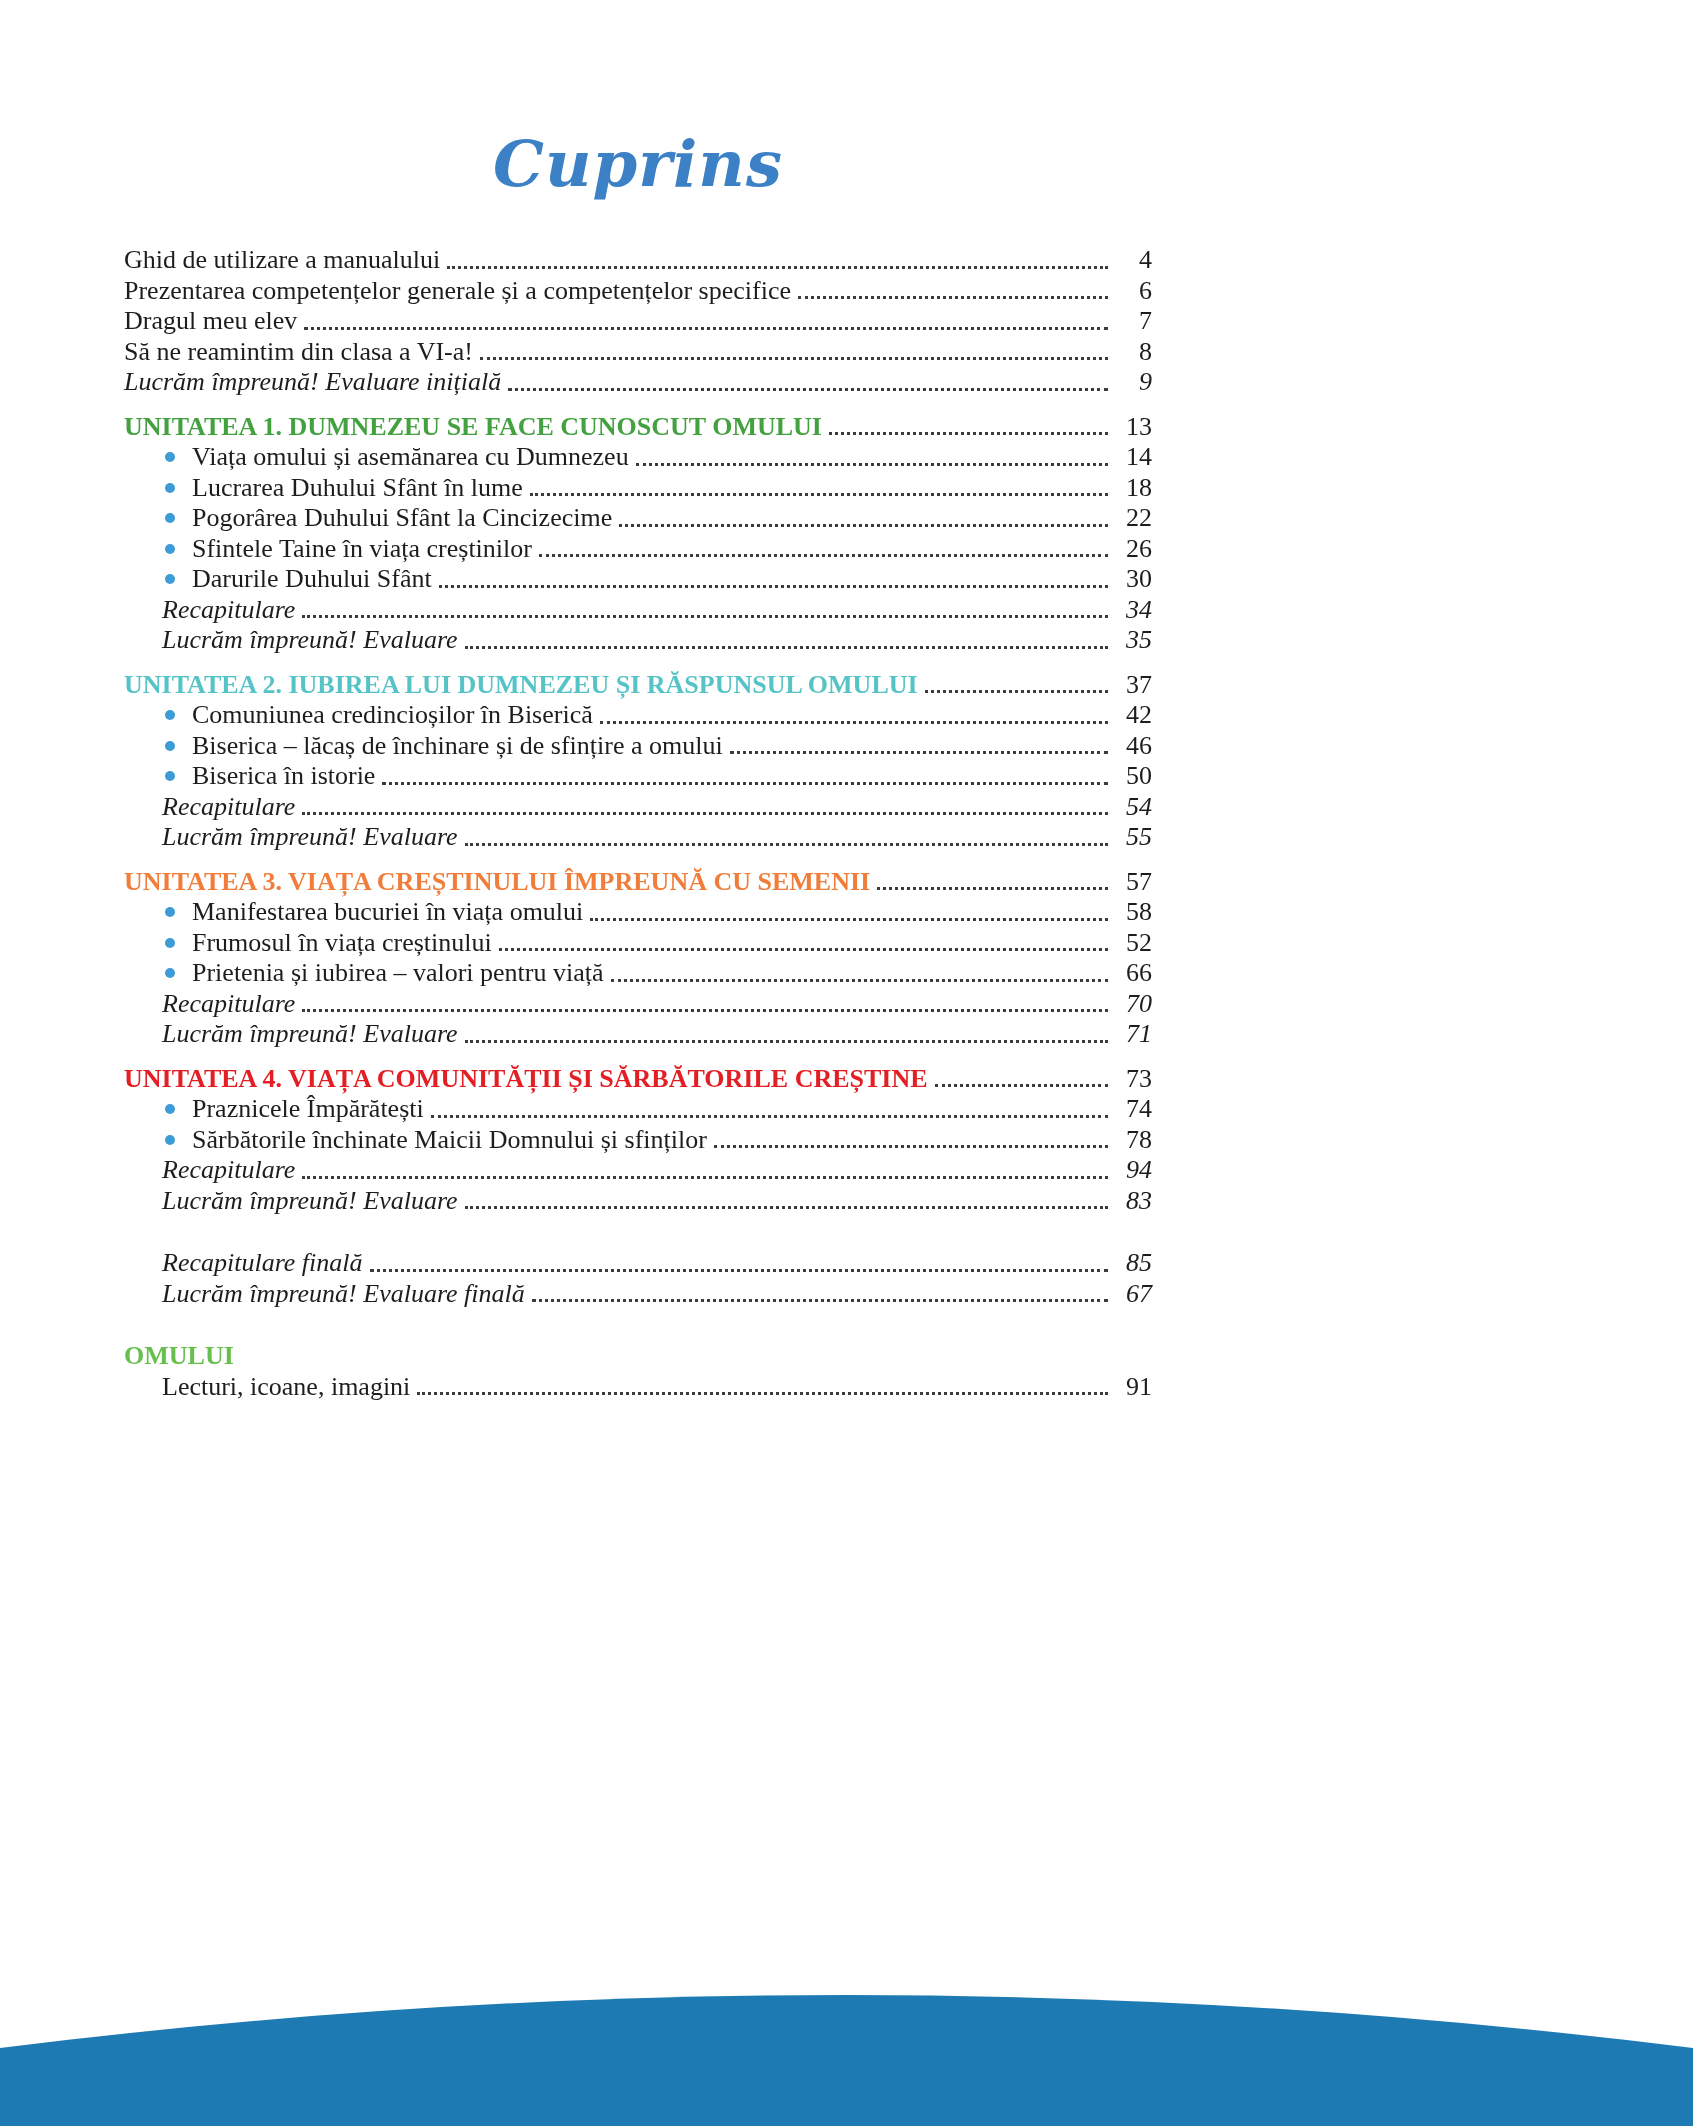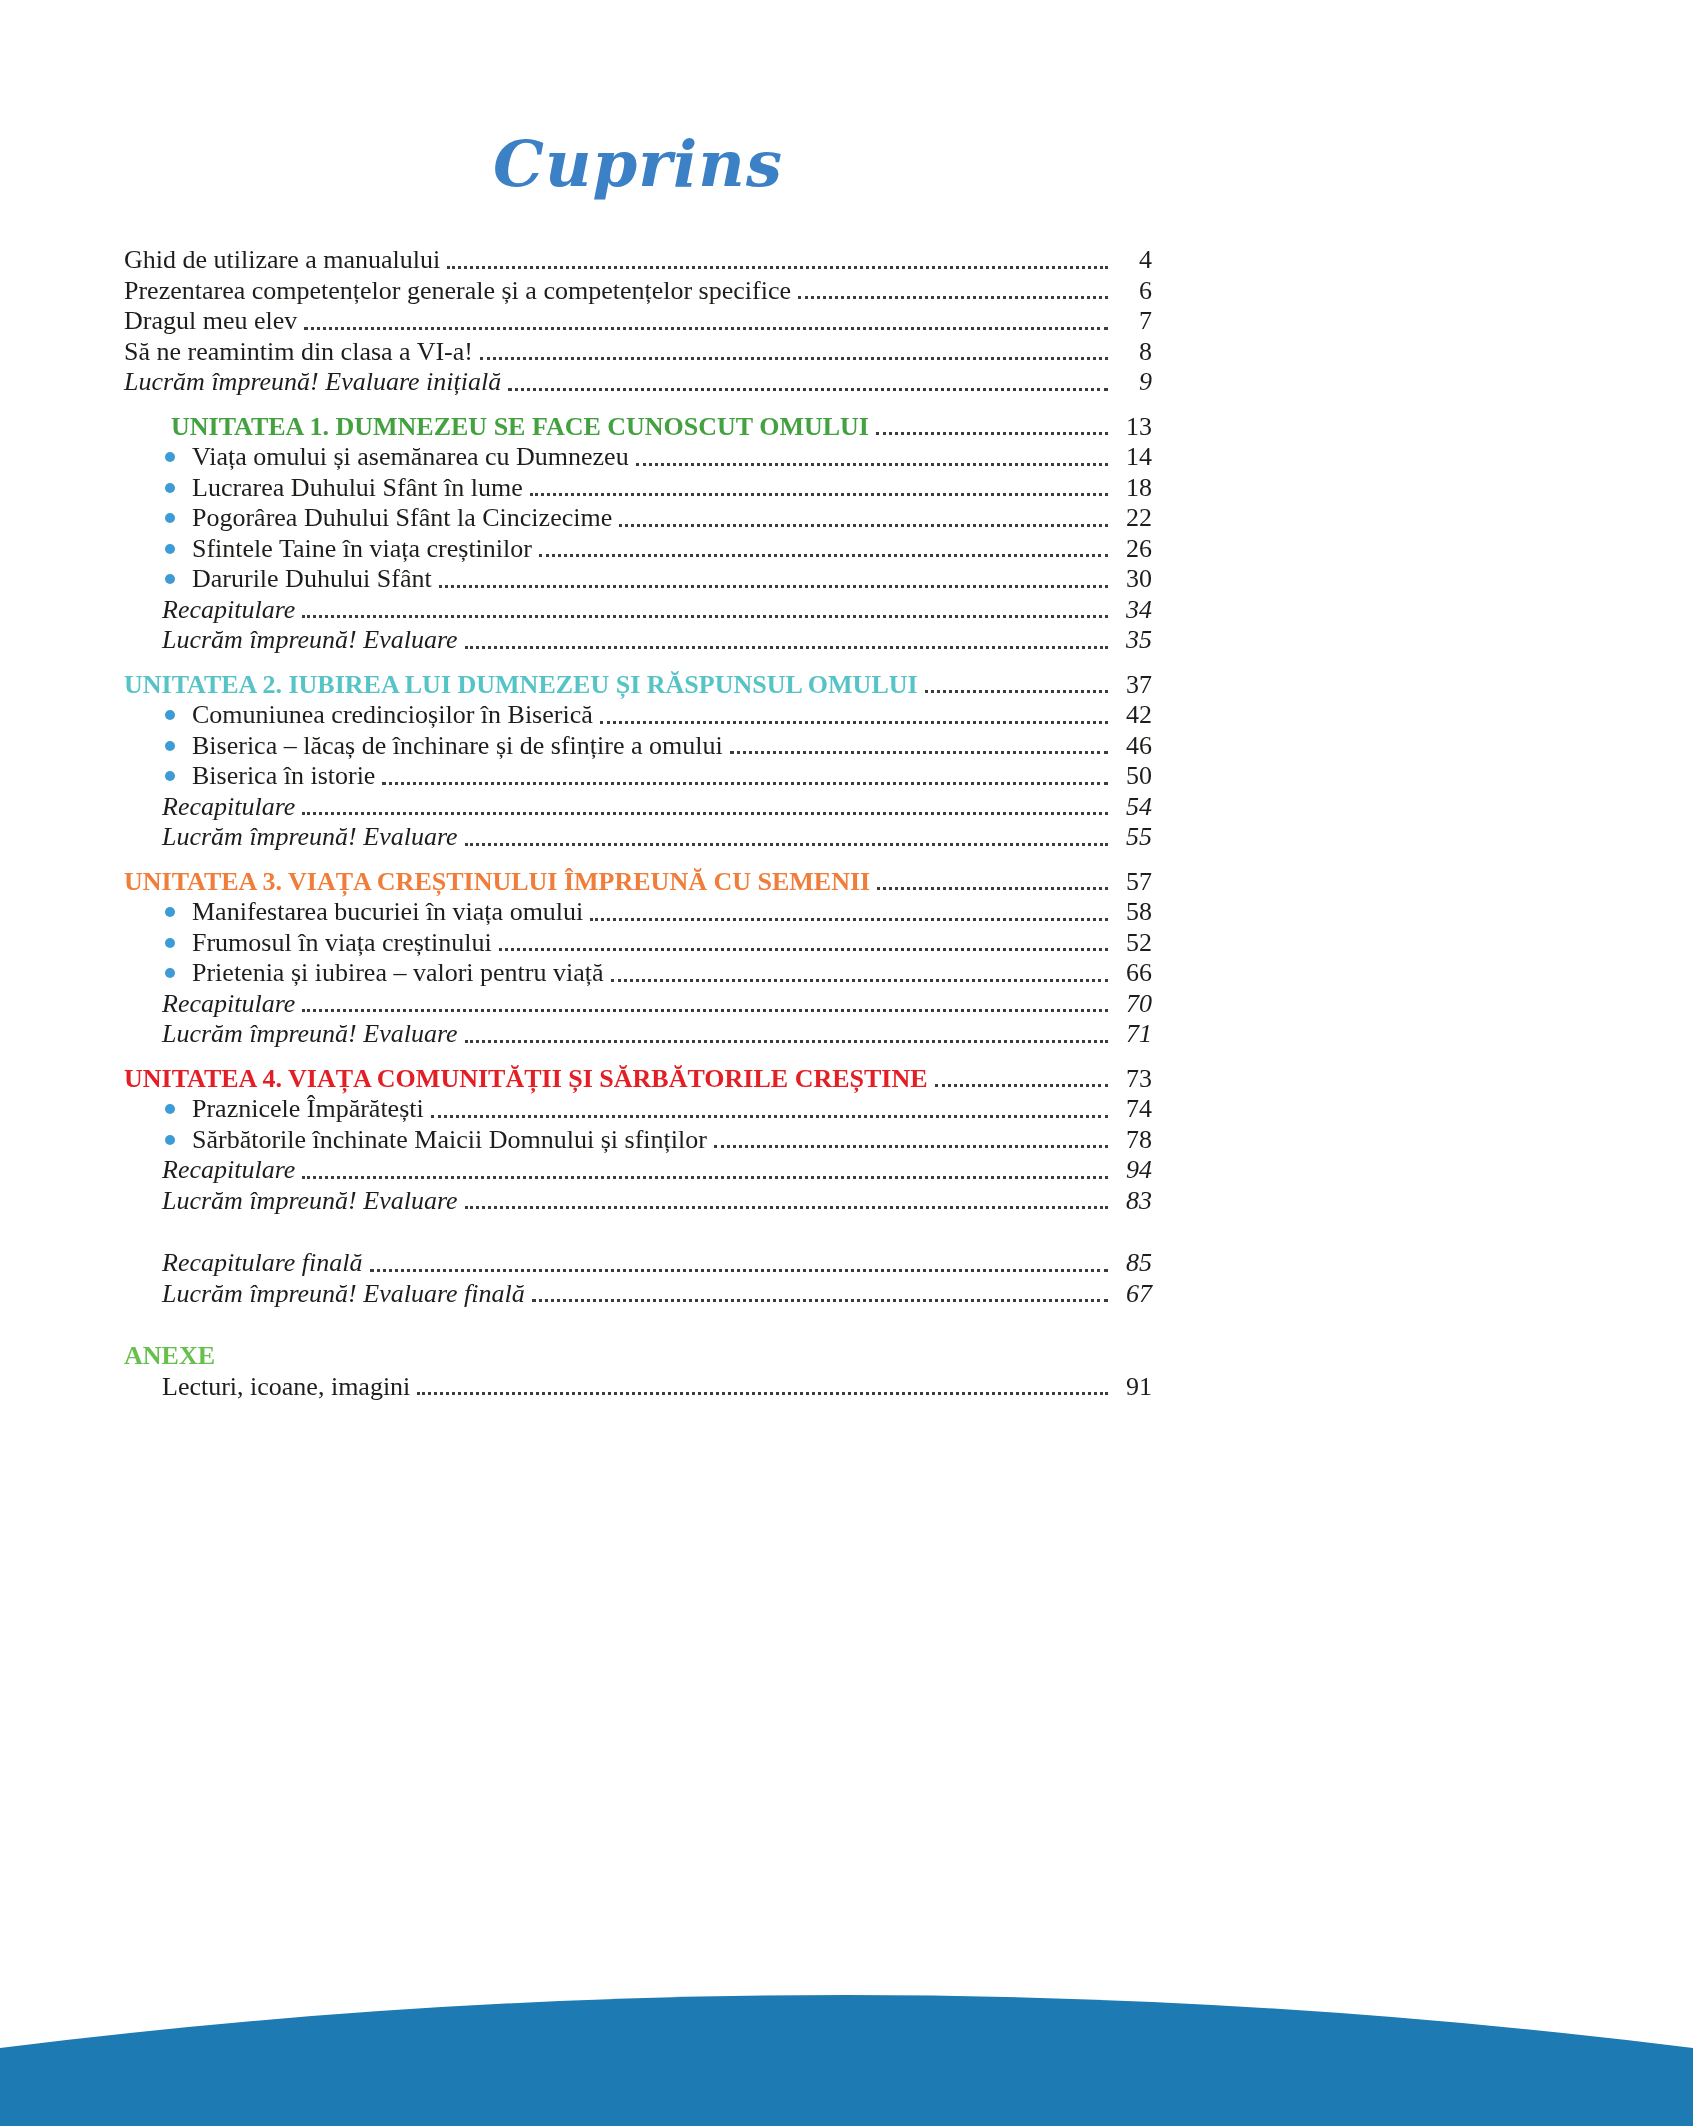--- a/index.html
+++ b/index.html
@@ -42,21 +42,21 @@
     width: 10px; height: 10px;
     border-radius: 50%;
     background: var(--bullet, #3d9bd5);
     align-self: center;
     margin: 0 17px 0 41px;
   }
   .section { margin-top: 14px; }
   .section--front { margin-top: 0; }
   .section--end, .section--annex { margin-top: 32px; }
   .uh .label { font-weight: bold; }
-  .u1 .label { color: var(--unit1, #44a13f); margin-left: 47px; }
+  .u1 .label { color: var(--unit1, #44a13f); }
   .u2 .label { color: var(--unit2, #56c3c6); }
   .u3 .label { color: var(--unit3, #f07d3a); text-align: center; }
   .u4 .label { color: var(--unit4, #e31e24); }
   .ah .label { font-weight: bold; color: var(--anexe, #67bf4d); }
   .wave { position: absolute; left: 0; bottom: 0; width: 1693px; height: 170px; display: block; }
   .wave path { fill: var(--wave, #1d7ab3); }
 </style>
 </head>
 <body>
 
@@ -251,21 +251,21 @@
       </div>
       <div class="toc-row ind it">
         <span class="label">Lucrăm împreună! Evaluare finală</span>
           <span class="dots"></span>
           <span class="pg">67</span>
       </div>
     </div>
 
     <div class="section section--annex">
       <div class="toc-row ah">
-        <span class="label">ANEXE</span>
+        <span class="label">OMULUI</span>
       </div>
       <div class="toc-row ind">
         <span class="label">Lecturi, icoane, imagini</span>
           <span class="dots"></span>
           <span class="pg">91</span>
       </div>
     </div>
 
   </div>
 

